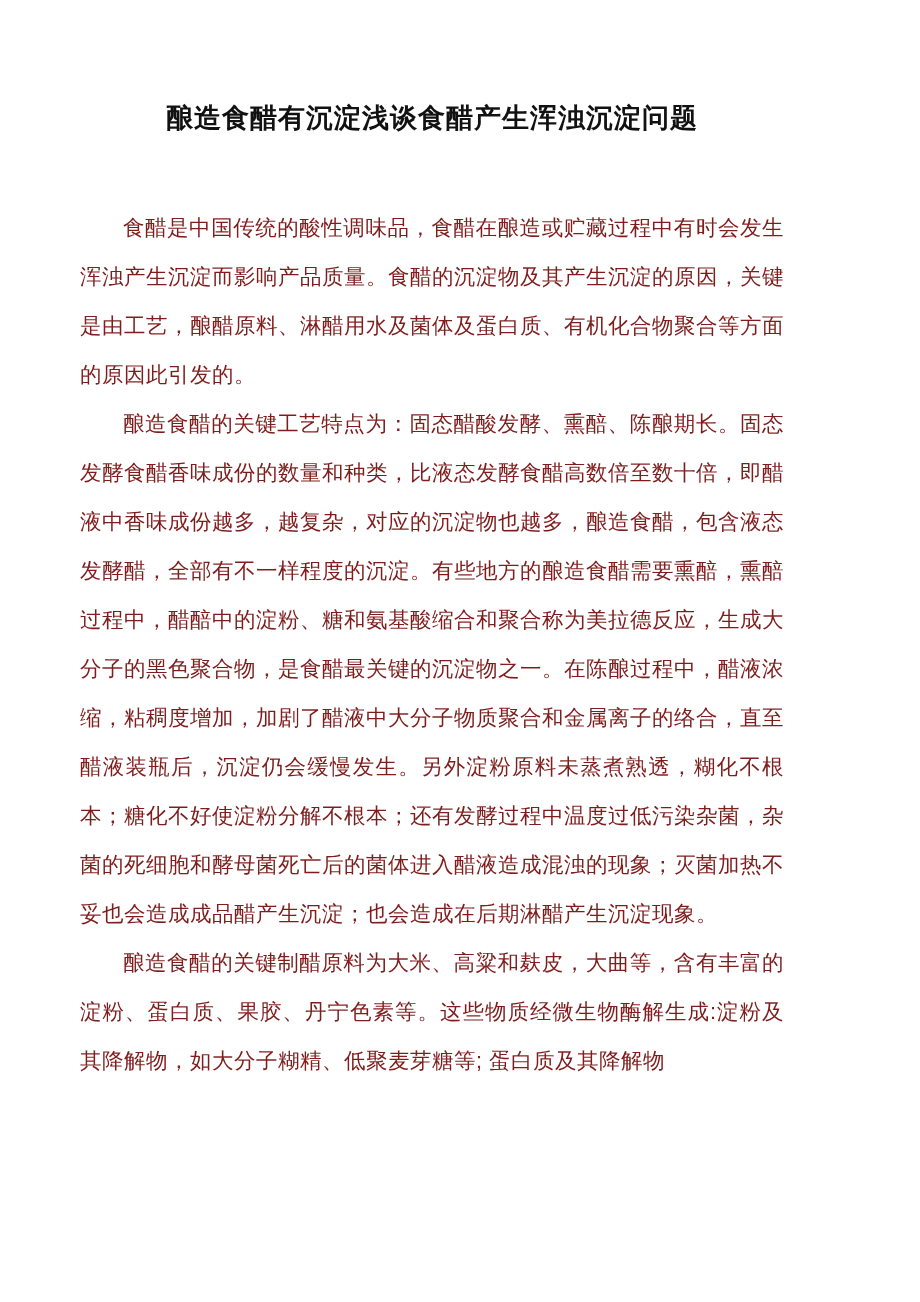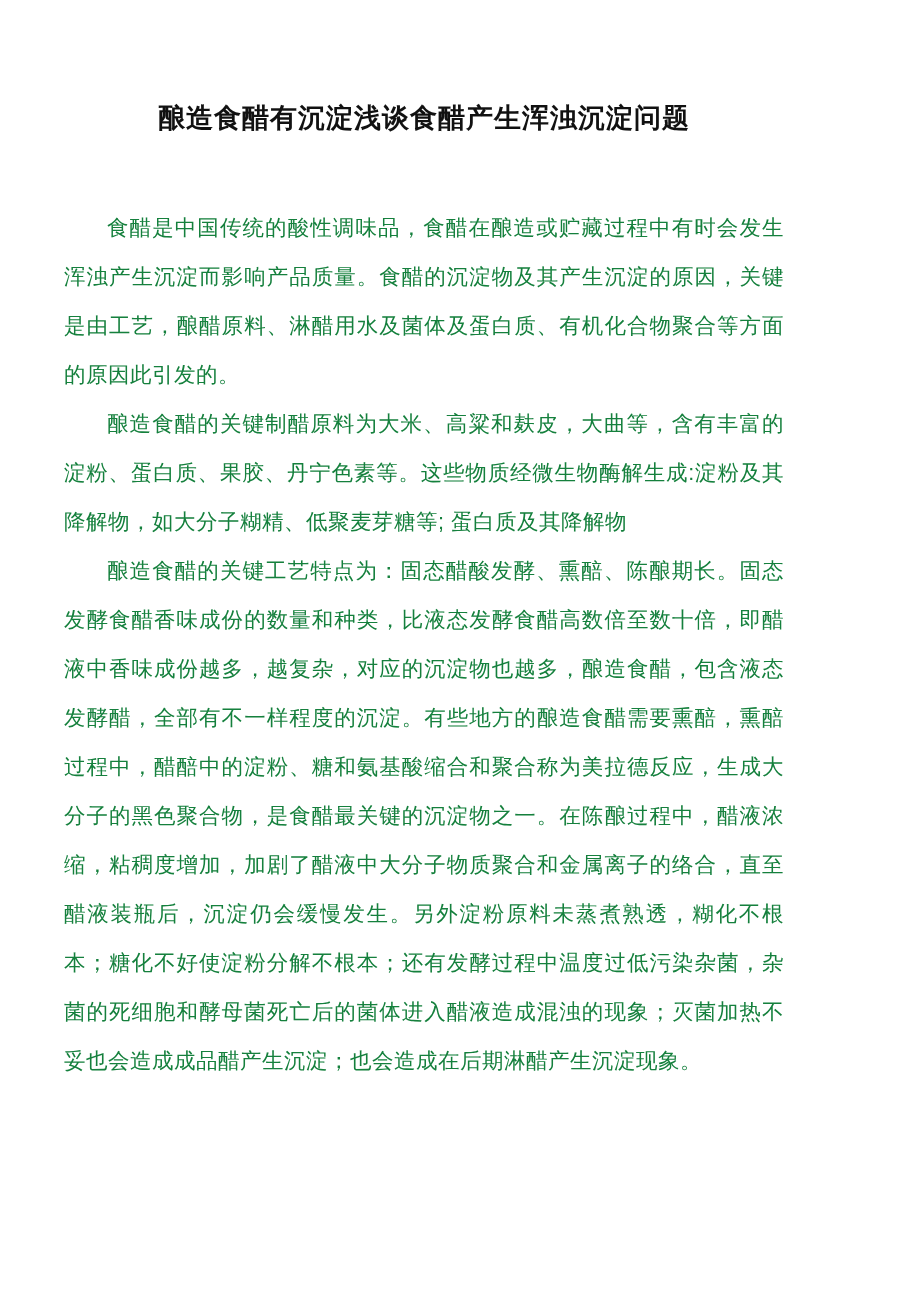--- a/index.html
+++ b/index.html
@@ -11,48 +11,48 @@
     body {
       font-family: "Liberation Sans", "DejaVu Sans", sans-serif;
       color: #1a1a1a;
     }
 
     .page {
       width: 920px;
       height: 1302px;
       margin: 0 auto;
       background: #ffffff;
-      padding: 100px 136px 40px 64px;
+      padding: 100px 136px 40px 80px;
       overflow: hidden;
     }
 
     .doc-title {
       font-size: 27px;
       font-weight: bold;
       text-align: center;
       color: #111111;
       letter-spacing: 1px;
       margin-bottom: 66px;
       line-height: 1.4;
     }
 
     .doc-body p {
       font-size: 21.5px;
       line-height: 49px;
       text-align: justify;
       text-indent: 2em;
-      color: #15803d;
+      color: #7f1d1d;
       letter-spacing: 0.5px;
       word-break: break-all;
     }
   </style>
 </head>
 <body>
 
 <div class="page">
   <h1 class="doc-title">酿造食醋有沉淀浅谈食醋产生浑浊沉淀问题</h1>
 
   <div class="doc-body">
     <p>食醋是中国传统的酸性调味品，食醋在酿造或贮藏过程中有时会发生浑浊产生沉淀而影响产品质量。食醋的沉淀物及其产生沉淀的原因，关键是由工艺，酿醋原料、淋醋用水及菌体及蛋白质、有机化合物聚合等方面的原因此引发的。</p>
+    <p>酿造食醋的关键工艺特点为：固态醋酸发酵、熏醅、陈酿期长。固态发酵食醋香味成份的数量和种类，比液态发酵食醋高数倍至数十倍，即醋液中香味成份越多，越复杂，对应的沉淀物也越多，酿造食醋，包含液态发酵醋，全部有不一样程度的沉淀。有些地方的酿造食醋需要熏醅，熏醅过程中，醋醅中的淀粉、糖和氨基酸缩合和聚合称为美拉德反应，生成大分子的黑色聚合物，是食醋最关键的沉淀物之一。在陈酿过程中，醋液浓缩，粘稠度增加，加剧了醋液中大分子物质聚合和金属离子的络合，直至醋液装瓶后，沉淀仍会缓慢发生。另外淀粉原料未蒸煮熟透，糊化不根本；糖化不好使淀粉分解不根本；还有发酵过程中温度过低污染杂菌，杂菌的死细胞和酵母菌死亡后的菌体进入醋液造成混浊的现象；灭菌加热不妥也会造成成品醋产生沉淀；也会造成在后期淋醋产生沉淀现象。</p>
     <p>酿造食醋的关键制醋原料为大米、高粱和麸皮，大曲等，含有丰富的淀粉、蛋白质、果胶、丹宁色素等。这些物质经微生物酶解生成:淀粉及其降解物，如大分子糊精、低聚麦芽糖等; 蛋白质及其降解物</p>
-    <p>酿造食醋的关键工艺特点为：固态醋酸发酵、熏醅、陈酿期长。固态发酵食醋香味成份的数量和种类，比液态发酵食醋高数倍至数十倍，即醋液中香味成份越多，越复杂，对应的沉淀物也越多，酿造食醋，包含液态发酵醋，全部有不一样程度的沉淀。有些地方的酿造食醋需要熏醅，熏醅过程中，醋醅中的淀粉、糖和氨基酸缩合和聚合称为美拉德反应，生成大分子的黑色聚合物，是食醋最关键的沉淀物之一。在陈酿过程中，醋液浓缩，粘稠度增加，加剧了醋液中大分子物质聚合和金属离子的络合，直至醋液装瓶后，沉淀仍会缓慢发生。另外淀粉原料未蒸煮熟透，糊化不根本；糖化不好使淀粉分解不根本；还有发酵过程中温度过低污染杂菌，杂菌的死细胞和酵母菌死亡后的菌体进入醋液造成混浊的现象；灭菌加热不妥也会造成成品醋产生沉淀；也会造成在后期淋醋产生沉淀现象。</p>
   </div>
 </div>
 
 </body></html>

